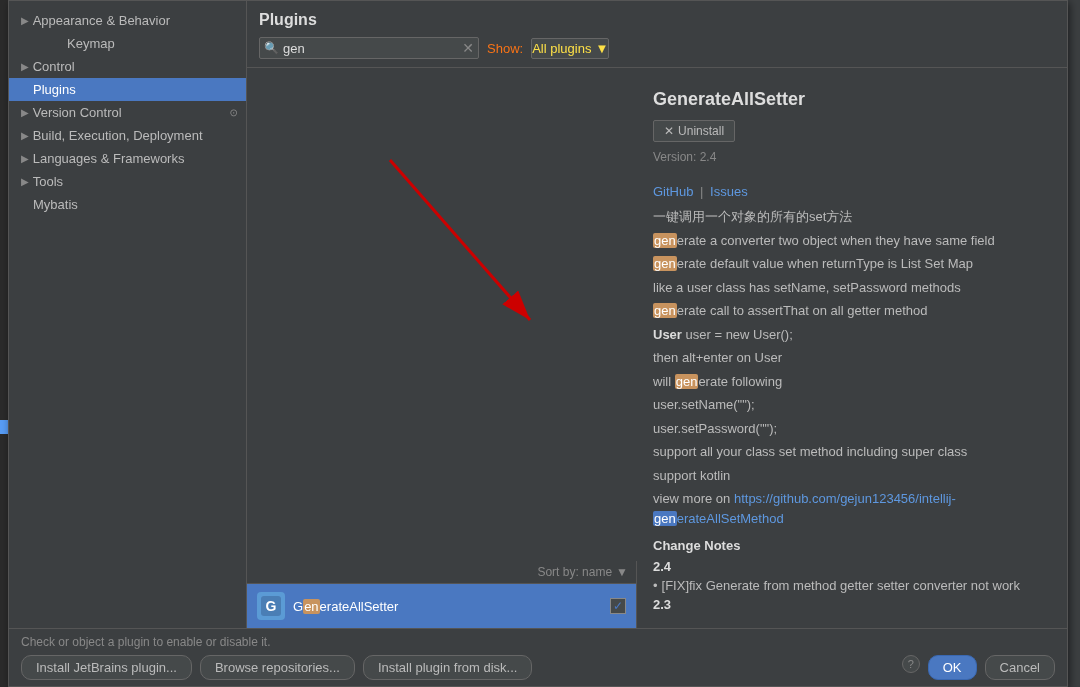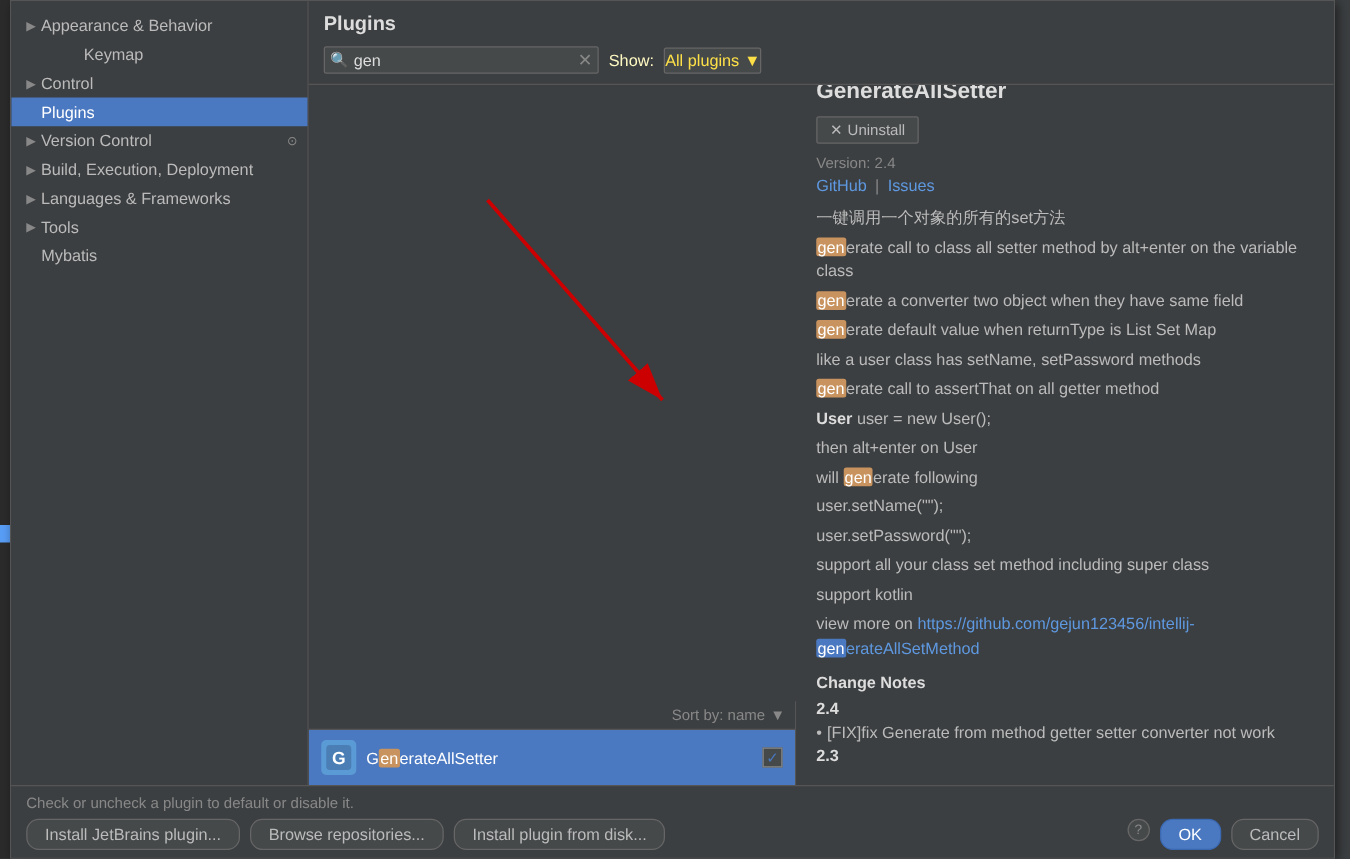--- a/index.html
+++ b/index.html
@@ -144,21 +144,21 @@
       flex: 1;
     }
 
     .search-clear {
       color: #888;
       cursor: pointer;
       font-size: 14px;
     }
 
     .show-label {
-      color: #fef9c3;
+      color: #f97316;
       font-size: 13px;
     }
 
     .show-dropdown {
       display: flex;
       align-items: center;
       background: #45494a;
       border: 1px solid #666;
       border-radius: 2px;
       padding: 2px 0;
@@ -275,21 +275,21 @@
       cursor: pointer;
       color: #bbb;
       font-size: 12px;
       gap: 4px;
       margin-bottom: 8px;
     }
 
     .version-text {
       color: #888;
       font-size: 12px;
-      margin-bottom: 4px;
+      margin-bottom: 20px;
     }
 
     .links-row {
       margin-bottom: 8px;
     }
 
     .links-row a {
       color: #5e98e0;
       text-decoration: none;
       font-size: 13px;
@@ -530,21 +530,20 @@
               <span>✕</span>
               <span>Uninstall</span>
             </div>
             <div class="version-text">Version: 2.4</div>
             <div class="links-row">
               <a href="#">GitHub</a>
               <span>|</span>
               <a href="#">Issues</a>
             </div>
             <div class="desc-text">一键调用一个对象的所有的set方法</div>
-            <div class="desc-text"><span class="highlight">gen</span>erate call to class all setter method by alt+enter on the variable class</div>
             <div class="desc-text"><span class="highlight">gen</span>erate a converter two object when they have same field</div>
             <div class="desc-text"><span class="highlight">gen</span>erate default value when returnType is List Set Map</div>
             <div class="desc-text">like a user class has setName, setPassword methods</div>
             <div class="desc-text"><span class="highlight">gen</span>erate call to assertThat on all getter method</div>
             <div class="desc-text"><span class="bold">User</span> user = new User();</div>
             <div class="desc-text">then alt+enter on User</div>
             <div class="desc-text">will <span class="highlight">gen</span>erate following</div>
             <div class="desc-text">user.setName("");</div>
             <div class="desc-text">user.setPassword("");</div>
             <div class="desc-text">support all your class set method including super class</div>
@@ -558,21 +557,21 @@
               <span>•</span>
               <span>[FIX]fix <span class="highlight">Gen</span>erate from method getter setter converter not work</span>
             </div>
             <div class="version-num">2.3</div>
           </div>
         </div>
       </div>
     </div>
 
     <div class="footer">
-      <div class="footer-hint">Check or uncheck a plugin to default or disable it.</div>
+      <div class="footer-hint">Check or object a plugin to enable or disable it.</div>
       <div class="footer-buttons">
         <div class="footer-left-buttons">
           <button class="btn">Install JetBrains plugin...</button>
           <button class="btn">Browse repositories...</button>
           <button class="btn">Install plugin from disk...</button>
         </div>
         <div class="footer-right-buttons">
           <div class="help-icon">?</div>
           <button class="btn btn-primary">OK</button>
           <button class="btn">Cancel</button>

